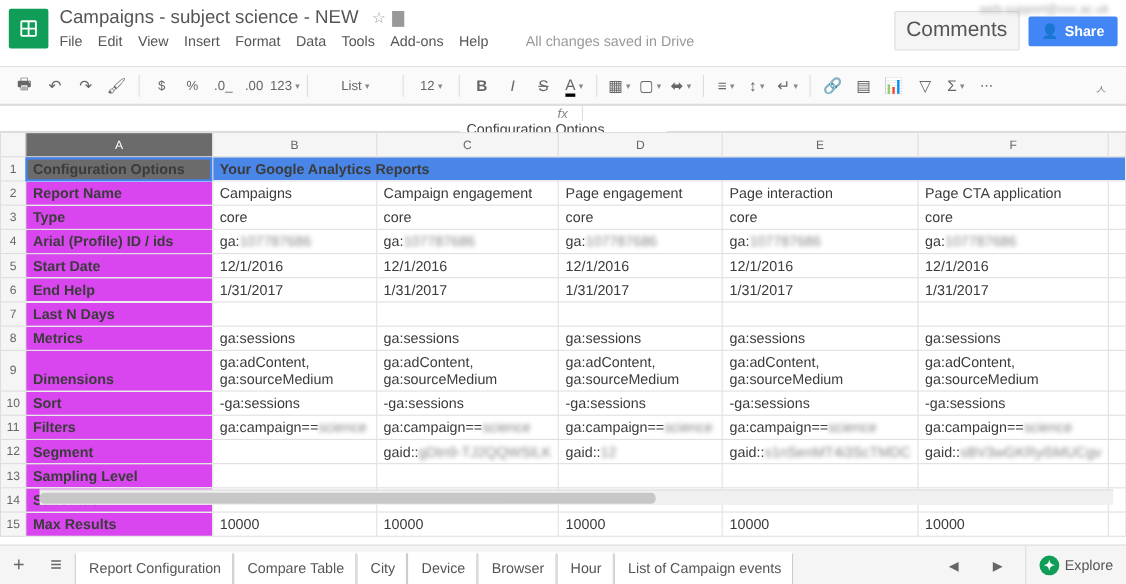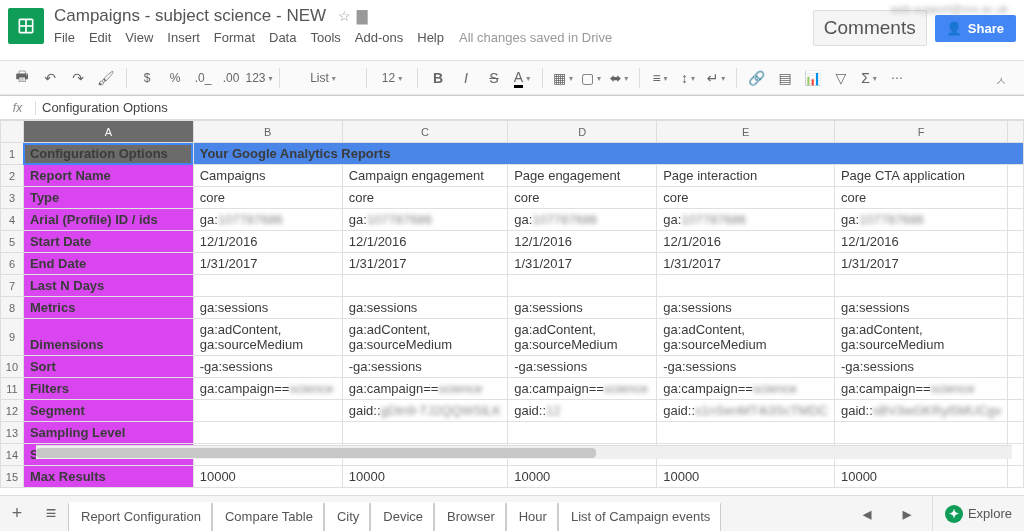--- a/index.html
+++ b/index.html
@@ -5,31 +5,31 @@
   * { box-sizing: border-box; }
   body { margin:0; font-family: Arial, sans-serif; font-size:13px; color:#444; background:#fff; overflow:hidden; width:1024px; height:531px; position:relative;}
   .topbar { height:60px; padding:6px 8px 0 8px; display:flex; align-items:flex-start; border-bottom:0; }
   .logo { width:36px; height:36px; background:#0f9d58; border-radius:2px; display:flex; align-items:center; justify-content:center; color:#fff; margin-right:10px; margin-top:2px;}
   .logo svg { fill:#fff;}
   .title-wrap { flex:1; }
   .doc-title { font-size:17px; color:#555; display:flex; align-items:center; gap:6px;}
   .title-icons span { color:#999; font-size:14px; margin-left:6px; }
   .menubar { display:flex; gap:14px; font-size:13px; color:#555; margin-top:4px;}
   .menubar span { cursor:pointer;}
-  .save-msg { color:#999; margin-left:1px;}
+  .save-msg { color:#999; margin-left:20px;}
   .right-buttons { display:flex; align-items:center; gap:8px; margin-top:4px; }
   .email { color:#aaa; font-size:11px; position:absolute; right:16px; top:3px; filter:blur(2px);}
   .btn-comments { background:#f5f5f5; border:1px solid #ddd; border-radius:2px; padding:6px 10px; font-size:19px; color:#555;}
   .btn-share { background:#4285f4; color:#fff; border:none; border-radius:2px; padding:6px 12px; font-size:13px; display:flex; align-items:center; gap:5px; font-weight:bold;}
   .toolbar { height:36px; border-top:1px solid #e0e0e0; border-bottom:1px solid #ccc; box-shadow:inset 0 -1px 0 #e8e8e8; display:flex; align-items:center; padding:0 10px; gap:4px; color:#666; background:#fafafa;}
   .tb { width:24px; height:24px; display:flex; align-items:center; justify-content:center; font-size:14px; cursor:pointer;}
   .sep { width:1px; height:20px; background:#ddd; margin:0 4px;}
   .tb-txt { padding:0 4px; font-size:12px;}
   .drop::after{ content:"▾"; font-size:8px; margin-left:3px; color:#888;}
-  .fx-row { height:24px; border-bottom:1px solid #ddd; display:flex; align-items:center;}
+  .fx-row { height:24px; border-bottom:1px solid #ddd; display:flex; align-items:center;flex-direction:column;}
   .fx-label { width:36px; text-align:center; font-style:italic; font-size:12px; color:#888; border-right:1px solid #ddd;}
   .fx-input { flex:1; border:none; outline:none; padding:0 6px; font-size:13px; color:#444;}
   .grid-wrap { position:absolute; top:120px; left:0; right:0; bottom:36px; background:#fff; overflow:hidden;}
   table.grid { border-collapse:collapse; table-layout:fixed; }
   .col-rh { width:36px;}
   .colA{ width:202px;} .colB{width:153px;} .colC{width:153px;} .colD{width:153px;} .colE{width:153px;} .colF{width:163px;} .colG{width:20px;}
   th.ch { background:#f5f5f5; border:1px solid #ddd; font-weight:normal; font-size:11px; color:#666; height:22px;}
   th.ch.selA { background:#6b6b6b; color:#fff;}
   td.rh { background:#f5f5f5; border:1px solid #ddd; font-size:11px; color:#666; text-align:center;}
   td.cell { border:1px solid #e0e0e0; padding:3px 6px; height:22px; font-size:13px; color:#3b3b3b; vertical-align:middle; white-space:nowrap; overflow:hidden;}
@@ -206,21 +206,21 @@
           <td class="cell label-col">Start Date</td>
           <td class="cell">12/1/2016</td>
           <td class="cell">12/1/2016</td>
           <td class="cell">12/1/2016</td>
           <td class="cell">12/1/2016</td>
           <td class="cell">12/1/2016</td>
           <td class="cell"></td>
         </tr>
         <tr>
           <td class="rh">6</td>
-          <td class="cell label-col">End Date</td>
+          <td class="cell label-col">End Help</td>
           <td class="cell">1/31/2017</td>
           <td class="cell">1/31/2017</td>
           <td class="cell">1/31/2017</td>
           <td class="cell">1/31/2017</td>
           <td class="cell">1/31/2017</td>
           <td class="cell"></td>
         </tr>
         <tr>
           <td class="rh">7</td>
           <td class="cell label-col">Last N Days</td>

